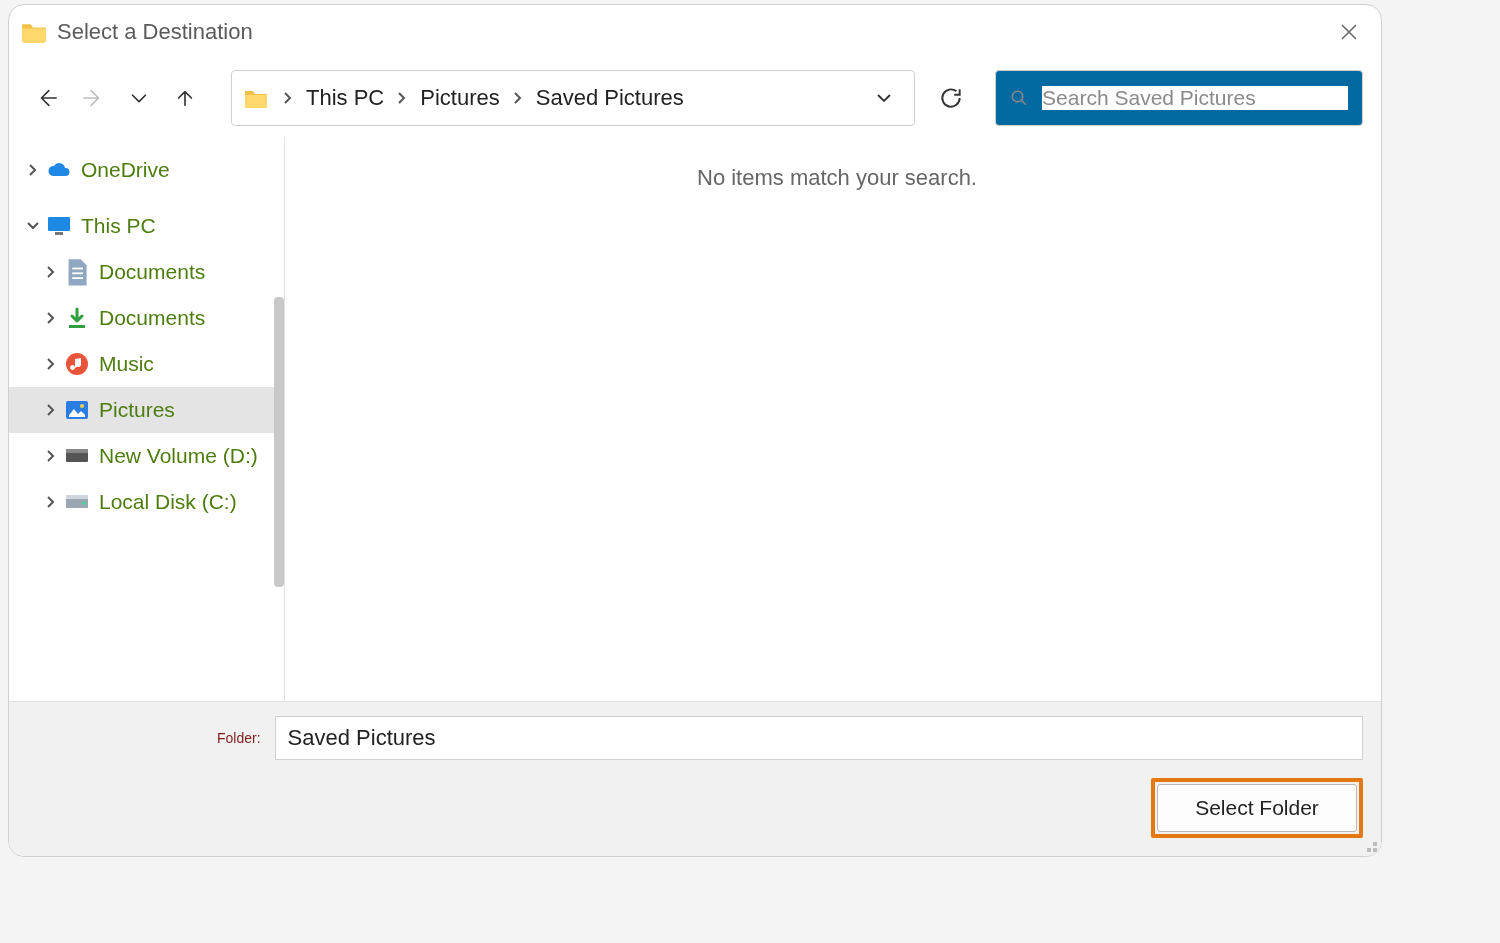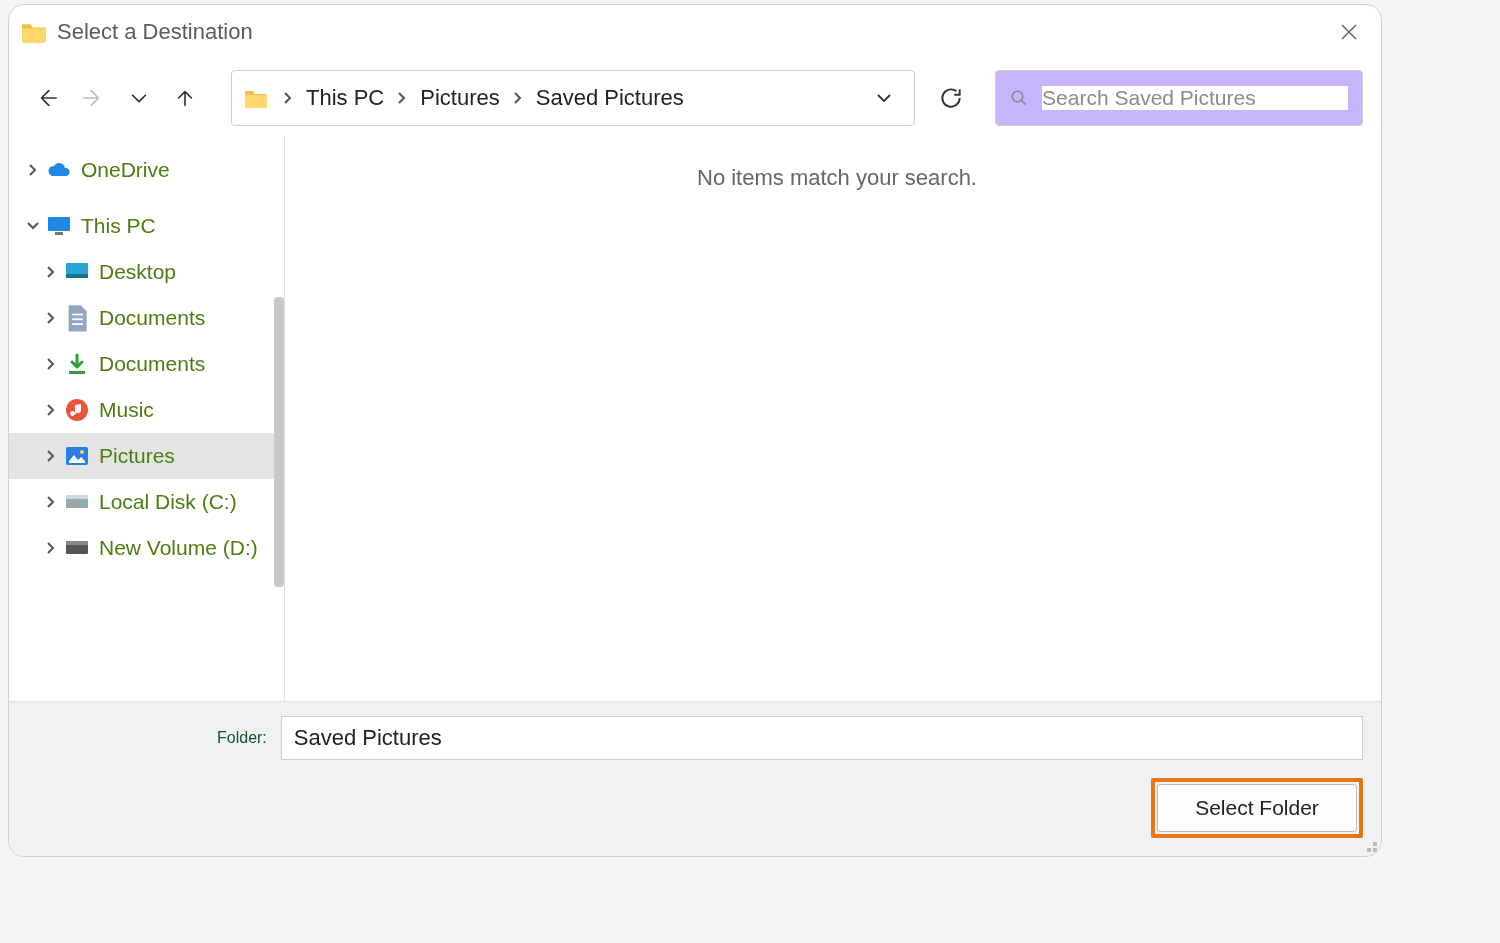--- a/index.html
+++ b/index.html
@@ -26,21 +26,21 @@
   .address-bar { flex:1; height:56px; border:1px solid #cfcfcf; border-radius:4px; display:flex; align-items:center; padding:0 12px; background:#fff; margin-left:20px;}
   .addr-folder-icon { width:24px;height:20px;margin-right:8px;}
   .crumb { font-size:22px; color:#222; padding:0 6px; cursor:pointer;}
   .crumb-sep svg{width:12px;height:12px;stroke:#555;stroke-width:2;fill:none;}
   .crumb-sep{display:flex;align-items:center;padding:0 6px;}
   .addr-spacer{flex:1;}
   .addr-ctrl{width:36px;height:36px;display:flex;align-items:center;justify-content:center;cursor:pointer;}
   .addr-ctrl svg{width:18px;height:18px;stroke:#333;stroke-width:1.8;fill:none;}
   .refresh-ctrl{width:48px;height:48px;display:flex;align-items:center;justify-content:center;cursor:pointer;margin-left:6px;}
   .refresh-ctrl svg{width:26px;height:26px;stroke:#333;stroke-width:1.8;fill:none;}
-  .search-box{width:368px;height:56px;border:1px solid #cfcfcf;border-radius:4px;display:flex;align-items:center;padding:0 14px;margin-left:14px;background:#c4b5fd;}
+  .search-box{width:368px;height:56px;border:1px solid #cfcfcf;border-radius:4px;display:flex;align-items:center;padding:0 14px;margin-left:14px;background:#0369a1;}
   .search-box svg{width:20px;height:20px;stroke:#888;stroke-width:2;fill:none;margin-right:14px;}
   .search-box input{border:none;outline:none;font-size:21px;color:#333;width:100%;}
   .search-box input::placeholder{color:#8a8a8a;}
 
   
   .toolbar { height:56px; background:#f4f4f4; border-top:1px solid #e6e6e6; border-bottom:1px solid #e6e6e6; display:flex; align-items:center; padding:0 26px; gap:40px;}
   .tbtn { font-size:21px; color:#222; display:flex; align-items:center; gap:6px; cursor:pointer;}
   .tbtn .caret svg{width:12px;height:12px;stroke:#333;stroke-width:2;fill:none;}
   .tb-spacer{flex:1;}
   .view-ctrl{display:flex;align-items:center;gap:4px;}
@@ -57,21 +57,21 @@
   .tw{width:20px;display:flex;align-items:center;justify-content:center;margin-right:4px;}
   .tw svg{width:12px;height:12px;stroke:#555;stroke-width:2;fill:none;}
   .ticon{width:24px;height:24px;margin-right:10px;display:flex;align-items:center;justify-content:center;}
 
   .content{flex:1;padding-top:28px;display:flex;justify-content:center;margin-left:8px;}
   .empty-msg{font-size:22px;color:#666;}
 
   
   .footer{background:#f1f1f1;border-top:1px solid #e2e2e2;padding:14px 18px 18px 18px;}
   .frow1{display:flex;align-items:center;gap:14px;padding-left:190px;}
-  .flabel{font-size:16px;color:#14532d;}
+  .flabel{font-size:14px;color:#7f1d1d;}
   .finput{flex:1;height:44px;border:1px solid #cfcfcf;background:#fff;font-size:22px;padding:0 12px;color:#222;outline:none;}
   .frow2{display:flex;justify-content:flex-end;gap:2px;margin-top:18px;}
   .fbtn{min-width:150px;height:48px;border:1px solid #b8b8b8;background:#fdfdfd;font-size:21px;color:#222;cursor:pointer;border-radius:3px;}
   .highlight-box{border:4px solid #e67814;padding:2px;border-radius:2px;}
 
   
   .grip{position:absolute;right:2px;bottom:2px;width:16px;height:16px;}
   .grip::before,.grip::after{content:"";position:absolute;background:#bcbcbc;}
   .grip span{position:absolute;width:4px;height:4px;background:#bcbcbc;}
 
@@ -199,34 +199,20 @@
           </span>
         <span class="ticon">
             <svg viewBox="0 0 24 20">
               <rect x="1" y="1" width="22" height="14" rx="1" fill="#1e88e5"></rect>
               <rect x="8" y="16" width="8" height="3" fill="#777"></rect>
             </svg>
           </span>
         <span>This PC</span>
       </div>
 
-      <div class="tnode child">
-        <span class="tw">
-            <svg viewBox="0 0 12 12">
-              <path d="M3 1l5 5-5 5"></path>
-            </svg>
-          </span>
-        <span class="ticon">
-            <svg viewBox="0 0 24 20">
-              <rect x="1" y="1" width="22" height="15" rx="1" fill="#2aa4d4"></rect>
-              <rect x="1" y="12" width="22" height="4" fill="#178"></rect>
-            </svg>
-          </span>
-        <span>Desktop</span>
-      </div>
 
       <div class="tnode child">
         <span class="tw">
             <svg viewBox="0 0 12 12">
               <path d="M3 1l5 5-5 5"></path>
             </svg>
           </span>
         <span class="ticon">
             <svg viewBox="0 0 20 24">
               <path d="M3 1h10l5 5v17H3z" fill="#8fa7c0"></path>
@@ -286,41 +272,41 @@
 
 
       <div class="tnode child">
         <span class="tw">
             <svg viewBox="0 0 12 12">
               <path d="M3 1l5 5-5 5"></path>
             </svg>
           </span>
         <span class="ticon">
             <svg viewBox="0 0 24 16">
+              <rect x="1" y="4" width="22" height="10" rx="1" fill="#555"></rect>
+              <rect x="1" y="1" width="22" height="4" fill="#888"></rect>
+            </svg>
+          </span>
+        <span style="white-space:nowrap;">New Volume (D:)</span>
+      </div>
+
+      <div class="tnode child">
+        <span class="tw">
+            <svg viewBox="0 0 12 12">
+              <path d="M3 1l5 5-5 5"></path>
+            </svg>
+          </span>
+        <span class="ticon">
+            <svg viewBox="0 0 24 16">
               <rect x="1" y="4" width="22" height="10" rx="1" fill="#9aa6b2"></rect>
               <rect x="1" y="1" width="22" height="4" fill="#cfd6dd"></rect>
               <circle cx="19" cy="9" r="1.5" fill="#2e9"></circle>
             </svg>
           </span>
         <span>Local Disk (C:)</span>
-      </div>
-
-      <div class="tnode child">
-        <span class="tw">
-            <svg viewBox="0 0 12 12">
-              <path d="M3 1l5 5-5 5"></path>
-            </svg>
-          </span>
-        <span class="ticon">
-            <svg viewBox="0 0 24 16">
-              <rect x="1" y="4" width="22" height="10" rx="1" fill="#555"></rect>
-              <rect x="1" y="1" width="22" height="4" fill="#888"></rect>
-            </svg>
-          </span>
-        <span style="white-space:nowrap;">New Volume (D:)</span>
       </div>
     </div>
 
     <div class="content">
       <div class="empty-msg">No items match your search.</div>
     </div>
   </div>
 
   <div class="footer">
     <div class="frow1">

